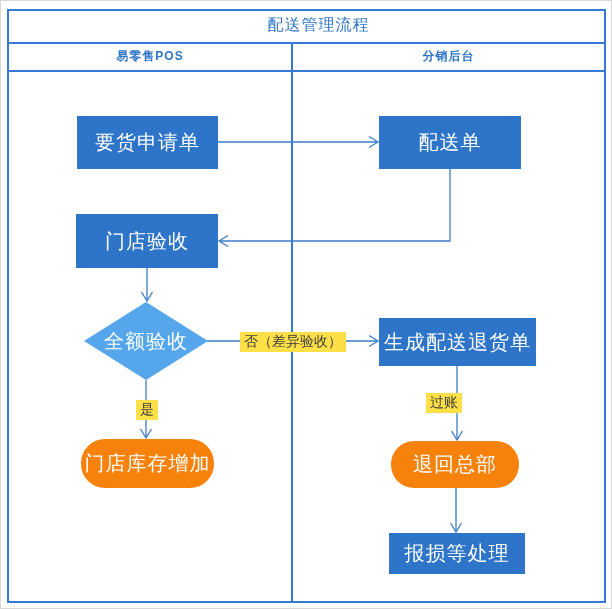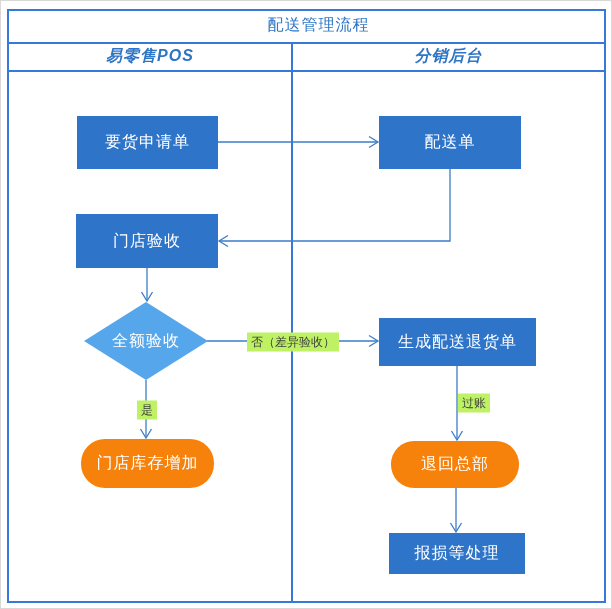--- a/index.html
+++ b/index.html
@@ -28,53 +28,53 @@
   .hline.header-sep{left:8px;top:69px;width:595px;}
   .vdivider{position:absolute;left:290px;top:42px;width:2px;height:560px;background:var(--frame);}
   .title-row{
     position:absolute;left:8px;top:8px;width:595px;height:33px;
     display:flex;align-items:center;justify-content:center;
     color:var(--header-text);font-size:16px;letter-spacing:1px;margin-left:12px;
   }
   .lane-header{
     position:absolute;top:42px;height:27px;
     display:flex;align-items:center;justify-content:center;
-    color:var(--header-text);font-size:16px;font-weight:bold;letter-spacing:1px;font-style:italic;
+    color:var(--header-text);font-size:12px;font-weight:bold;letter-spacing:1px;
   }
   .lane-header.left{left:8px;width:282px;}
   .lane-header.right{left:292px;width:311px;}
   .connectors{position:absolute;left:0;top:0;width:612px;height:609px;pointer-events:none;}
   .connectors path{stroke:var(--line);stroke-width:1.3;fill:none;}
   .arrowstroke{stroke:var(--line);stroke-width:1.3;fill:none;}
   .node{
     position:absolute;display:flex;align-items:center;justify-content:center;
-    color:var(--node-text);font-size:16px;letter-spacing:1px;text-align:center;
+    color:var(--node-text);font-size:20px;letter-spacing:1px;text-align:center;
   }
   .node.process{background:var(--process-fill);}
   .node.terminal{background:var(--terminal-fill);}
   .node.decision{
     background:var(--decision-fill);
     clip-path:polygon(50% 0,100% 50%,50% 100%,0 50%);
   }
   .n-request{left:76px;top:115px;width:141px;height:53px;}
   .n-delivery{left:378px;top:115px;width:142px;height:53px;}
   .n-store-check{left:75px;top:213px;width:142px;height:54px;}
   .n-full-check{left:83px;top:301px;width:124px;height:78px;}
   .n-stock-increase{left:80px;top:438px;width:133px;height:49px;border-radius:24px;}
   .n-return-order{left:378px;top:317px;width:157px;height:48px;}
   .n-return-hq{left:390px;top:440px;width:128px;height:47px;border-radius:23px;}
   .n-damage{left:388px;top:532px;width:136px;height:41px;}
   .edge-label{
     position:absolute;transform:translate(-50%,-50%);
-    background:#bef264;padding:1px 4px;white-space:nowrap;
-    color:var(--label-text);font-size:12px;
+    background:#fde047;padding:1px 4px;white-space:nowrap;
+    color:var(--label-text);font-size:14px;
   }
   .el-yes{left:146px;top:409px;}
   .el-no{left:292px;top:341px;}
-  .el-post{left:473px;top:402px;}
+  .el-post{left:443px;top:402px;}
 </style>
 </head>
 <body>
 
 <div class="canvas">
 
   <div class="frame"></div>
   <div class="title-row">配送管理流程</div>
   <div class="hline title-sep"></div>
   <div class="lane-header left">易零售POS</div>

